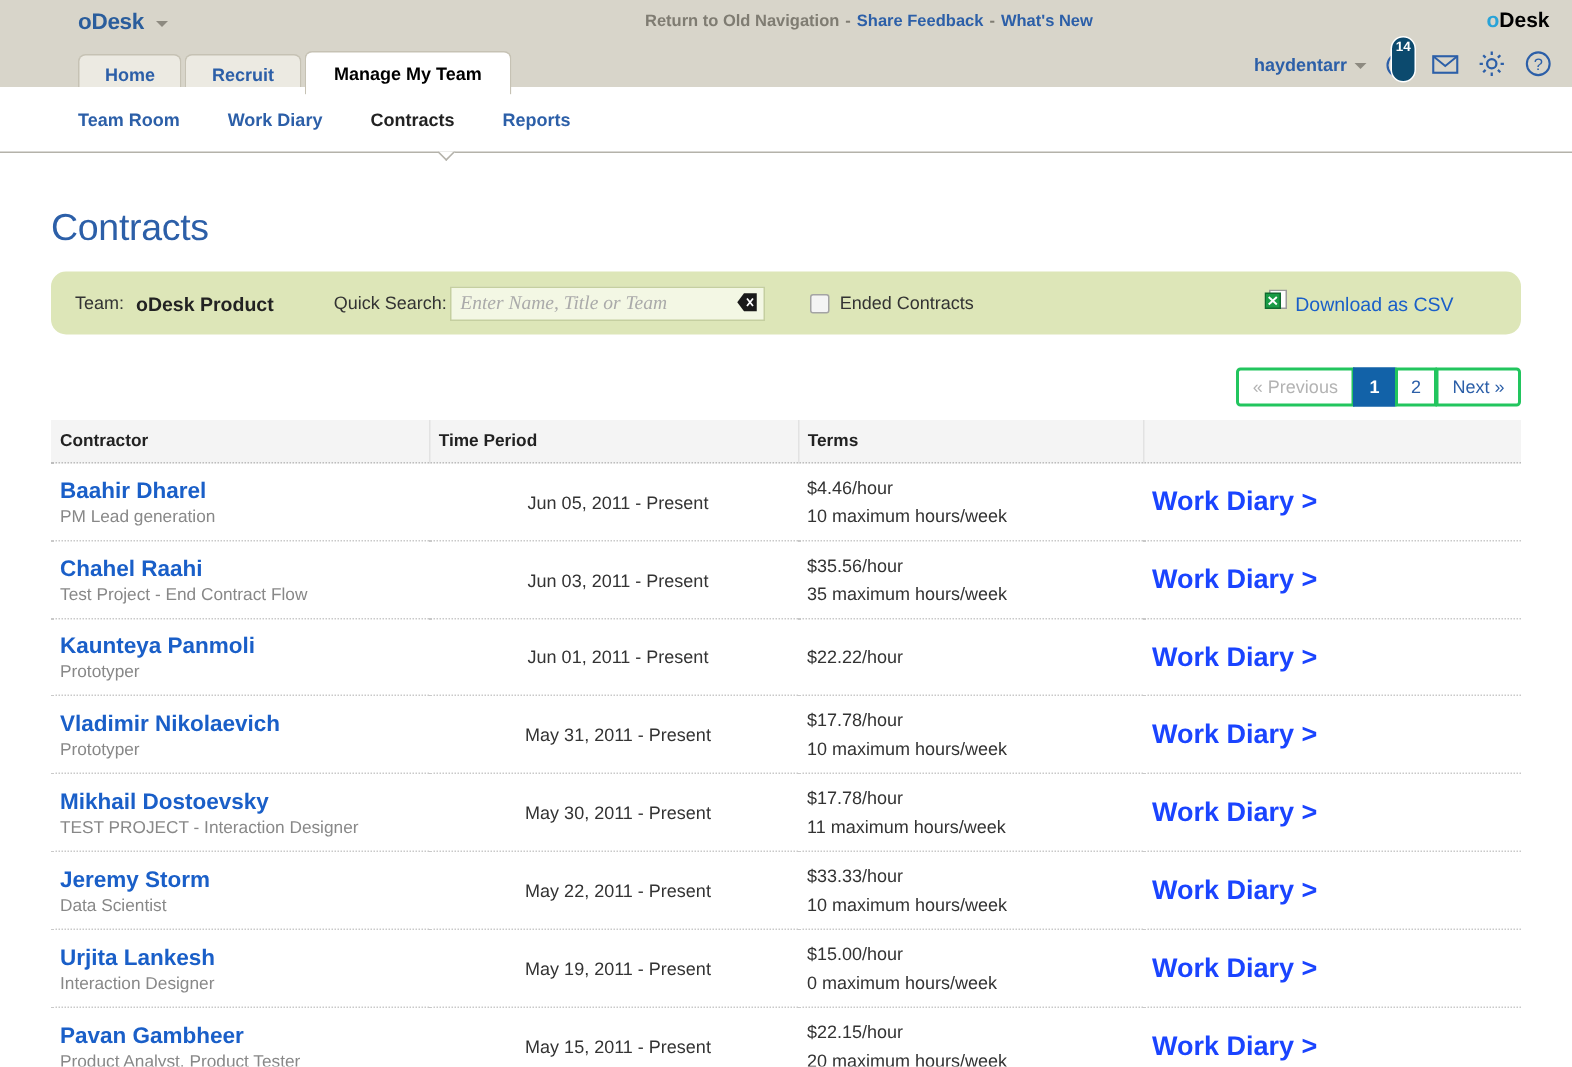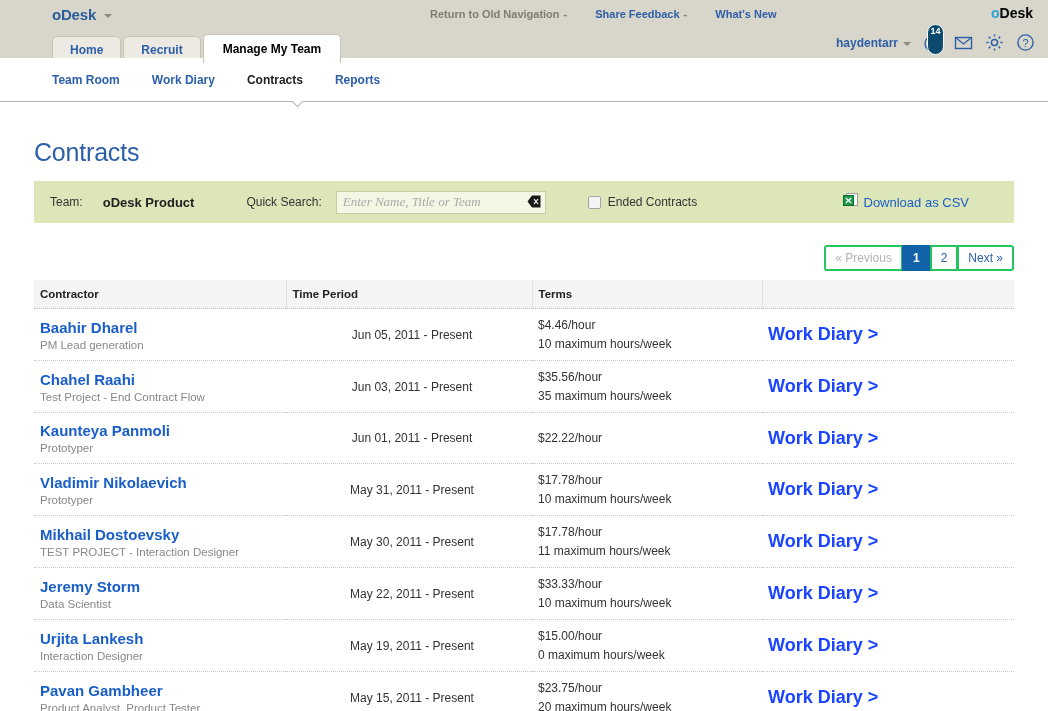--- a/index.html
+++ b/index.html
@@ -29,21 +29,21 @@
   .logo-caret {
     position:absolute; left:104px; top:14px;
     width:0;height:0;border-left:4px solid transparent;border-right:4px solid transparent;
     border-top:4px solid #8d8a80;
   }
   .util-links {
     position:absolute; left:430px; top:8px;
     font-size:11px; font-weight:bold; white-space:nowrap;
   }
   .util-links .muted { color:#7f7c72; }
-  .util-links a { color:#2c5fa8; text-decoration:none;margin-left:24px; }
+  .util-links a { color:#2c5fa8; text-decoration:none; }
   .util-links .sep { color:#7f7c72; margin:0 4px; }
 
   .brand-right {
     position:absolute; right:15px; top:5px;
     font-size:14px; font-weight:bold; color:#000;
   }
   .brand-right .o { color:#29a3d8; }
 
   .user-area {
     position:absolute; right:13px; top:33px;
@@ -116,25 +116,24 @@
   .content { padding:0 34px; }
   .page-title {
     margin-top:36px; margin-bottom:14px;
     font-size:25px; color:#2c5fa8; font-weight:normal;
     letter-spacing:-0.2px;
   }
 
   .filterbar {
     position:relative;
     background:#dde6b8;
-    border-radius:0;
+    border-radius:10px;
     height:42px;
     display:flex; align-items:center;
     padding:0 16px;
-    gap:12px;
   }
   .f-label { font-size:12px; color:#333; }
   .f-team { font-size:13px; font-weight:bold; color:#222; margin-left:8px; }
   .f-qs { font-size:12px; color:#333; margin-left:40px; }
   .qs-wrap {
     position:relative; margin-left:2px;
   }
   .qs-input {
     width:210px; height:23px;
     border:1px solid #c5cfa0; background:#f3f7e4;
@@ -407,20 +406,20 @@
           </td>
           <td><a class="wd-link">Work Diary &gt;</a></td>
         </tr>
         <tr>
           <td>
             <a class="c-name">Pavan Gambheer</a>
             <div class="c-title">Product Analyst, Product Tester</div>
           </td>
           <td class="c-period">May 15, 2011 - Present</td>
           <td>
-            <div class="c-rate">$23.75/hour</div>
+            <div class="c-rate">$22.15/hour</div>
             <div class="c-hours">20 maximum hours/week</div>
           </td>
           <td><a class="wd-link">Work Diary &gt;</a></td>
         </tr>
       </tbody>
   </table>
 </div>
 
 </body></html>

